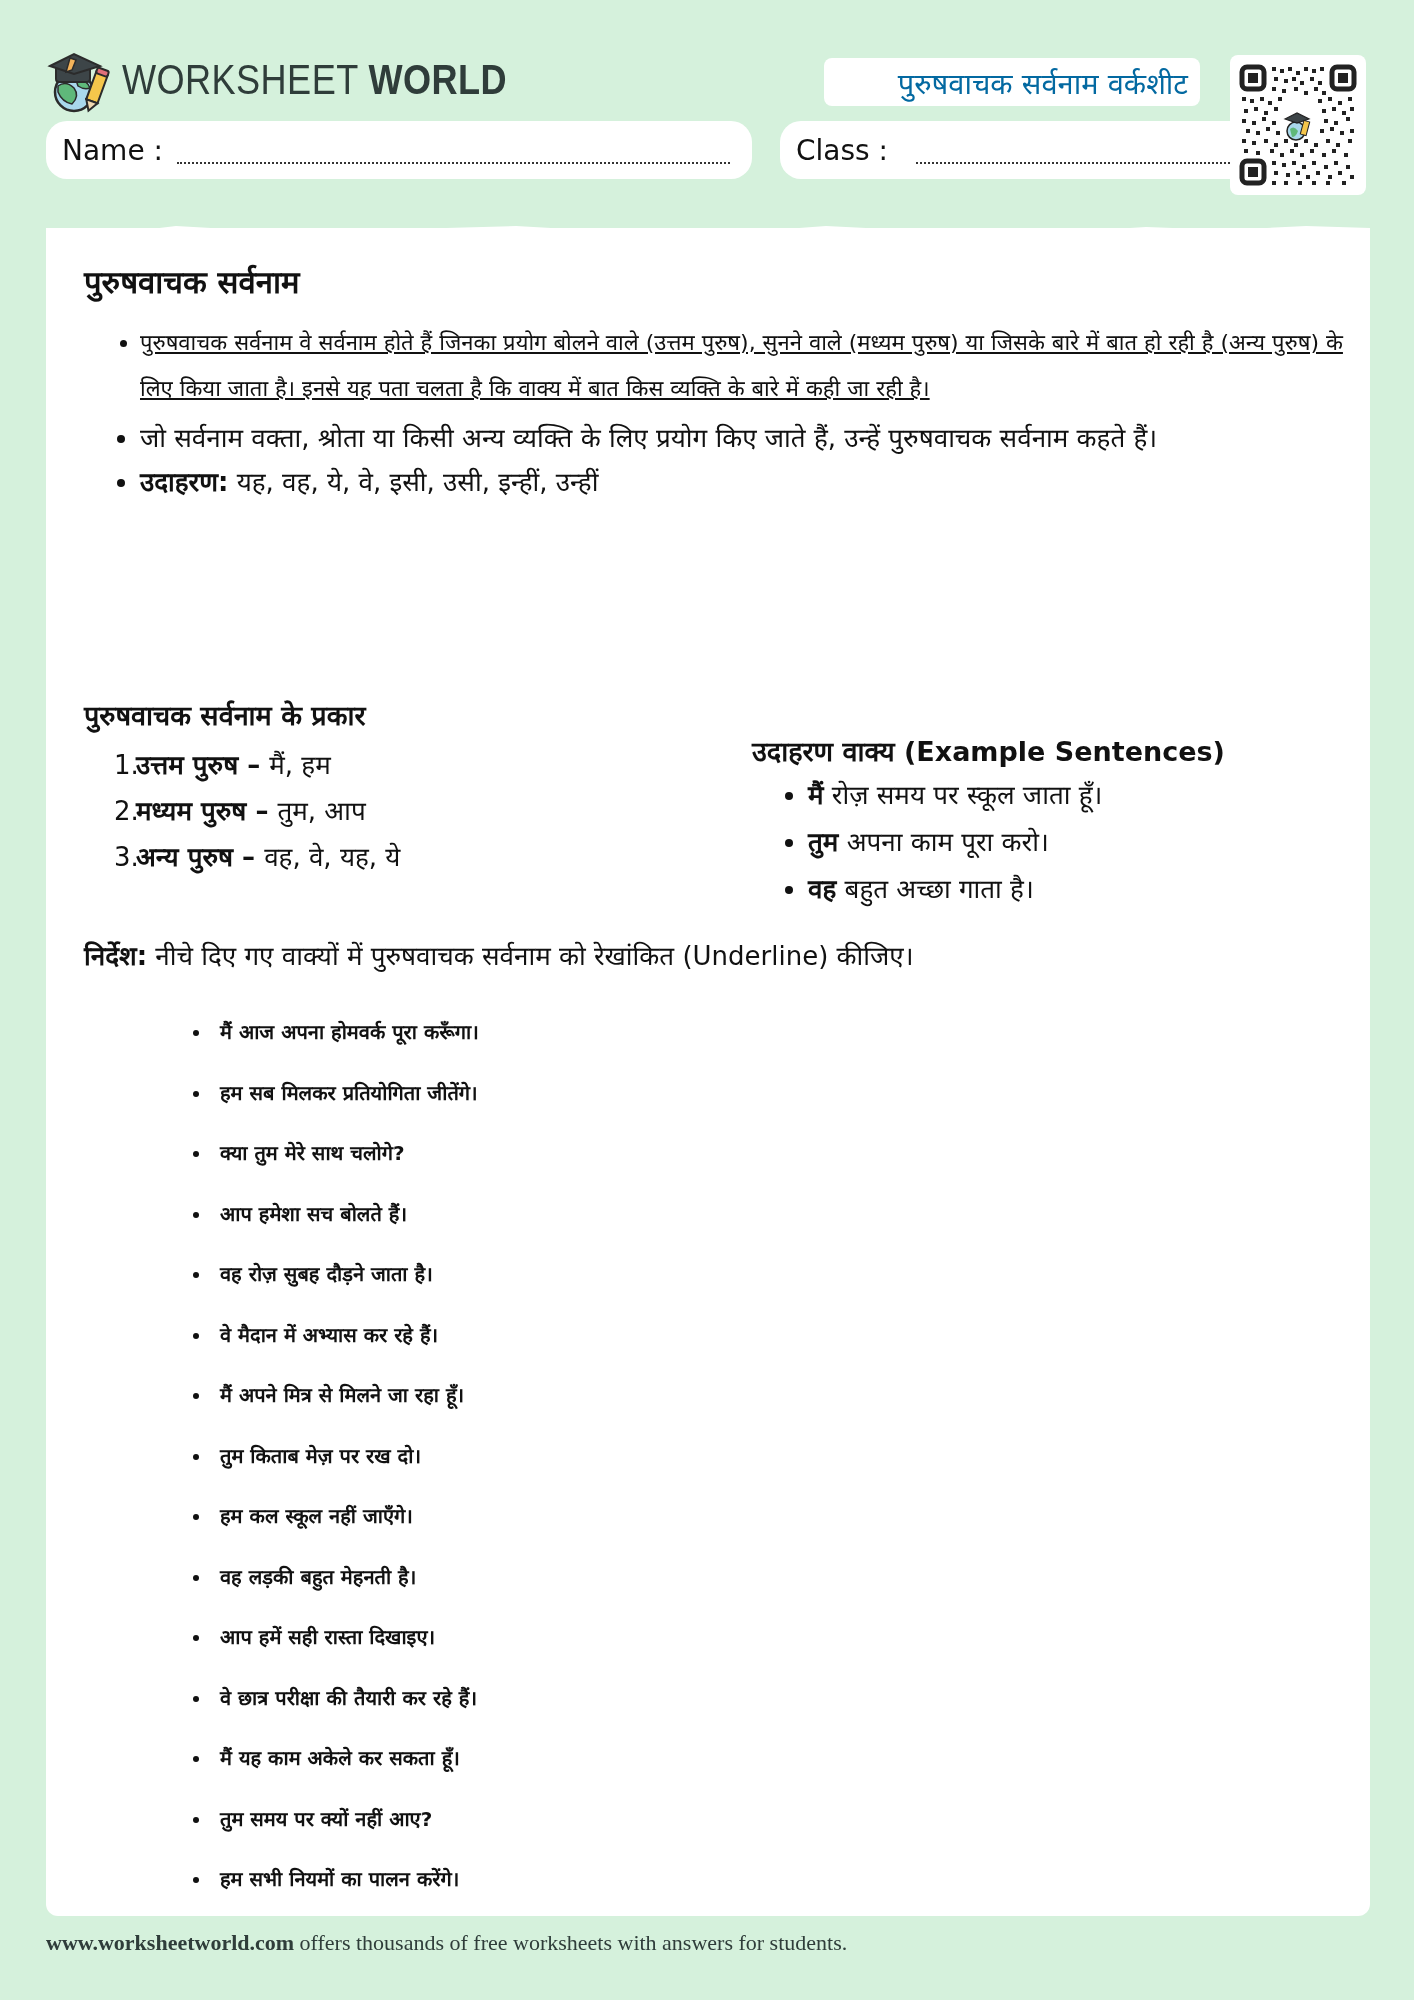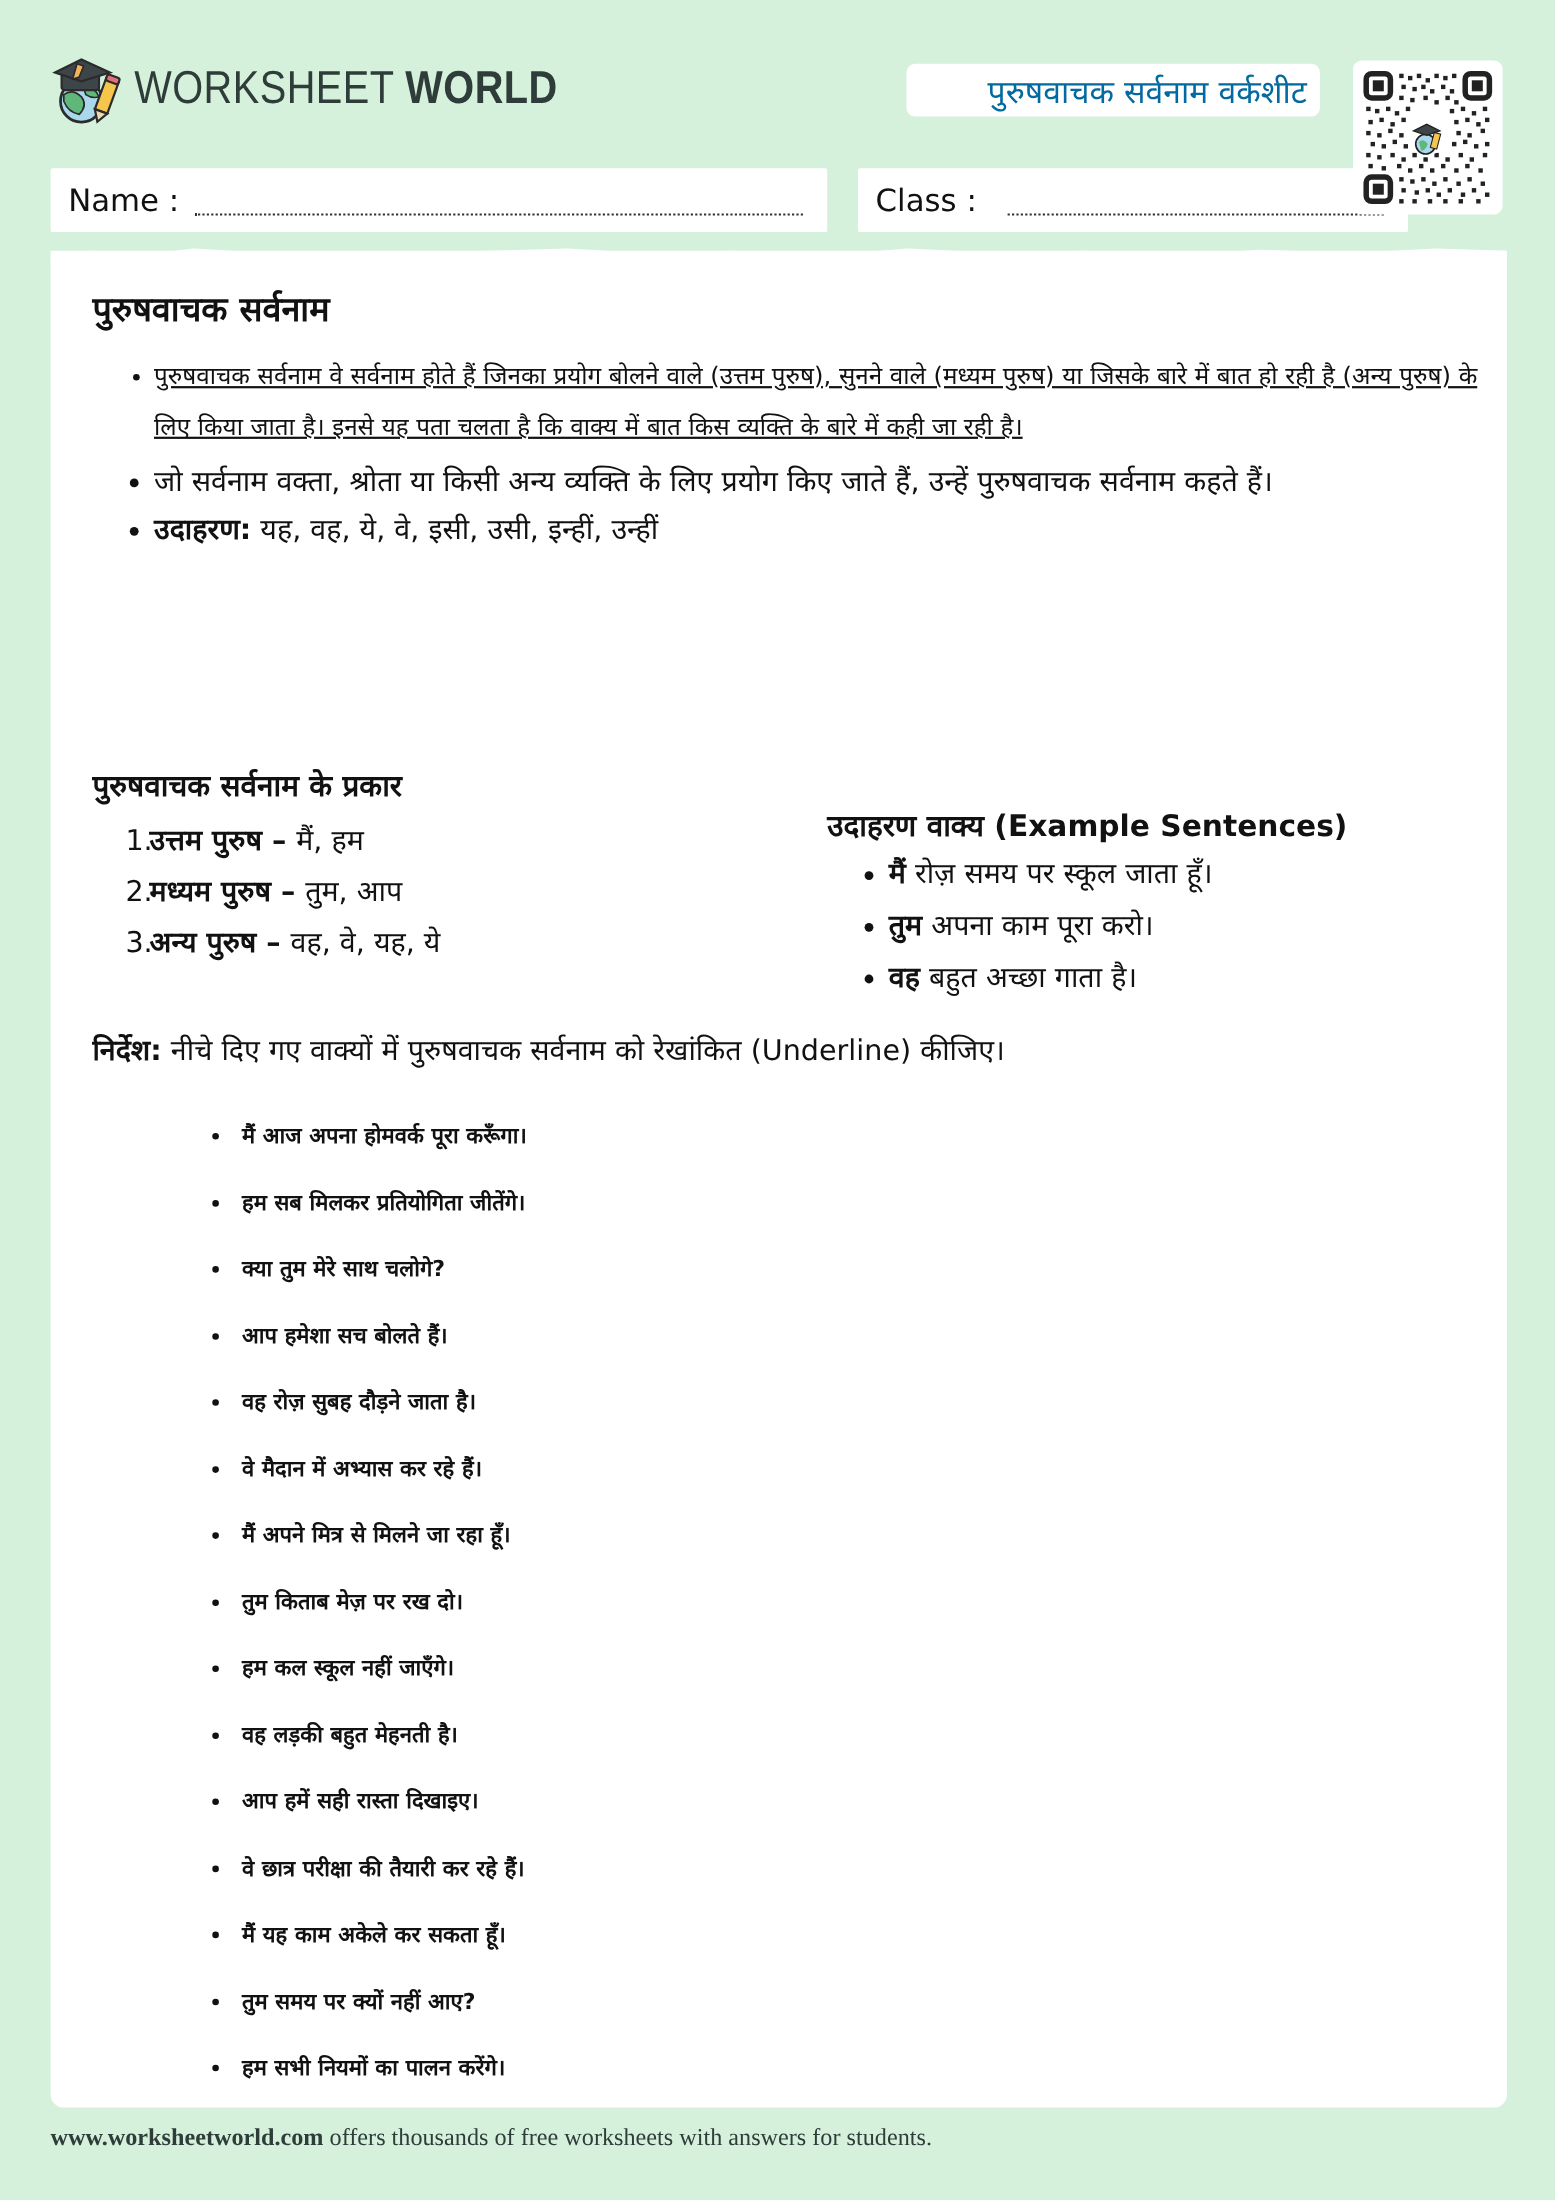--- a/index.html
+++ b/index.html
@@ -17,21 +17,21 @@
   .logo-text { margin-left: 8px; font-family: "Liberation Sans", sans-serif; font-size: 42px; color: #2f3d3a; letter-spacing: 0.5px; transform: scaleX(0.86); transform-origin: left center; white-space: nowrap; }
   .logo-text .thin { font-weight: 400; }
   .logo-text .bold { font-weight: 700; }
   .title-pill {
     position: absolute; left: 824px; top: 58px; width: 376px; height: 48px;
     background: #fff; border-radius: 8px;
     display: flex; align-items: center; justify-content: flex-end; padding-right: 12px; box-sizing: border-box;
     font-size: 29px; color: #0369a1;
   }
   .field {
-    position: absolute; top: 153px; height: 58px; background: #fff; border-radius: 2px;
+    position: absolute; top: 121px; height: 58px; background: #fff; border-radius: 21px;
     display: flex; align-items: center; box-sizing: border-box; padding-left: 16px;
   }
   .field .label { font-family: "DejaVu Sans", sans-serif; font-size: 28px; color: #111; white-space: nowrap; }
   .field .line { flex: 1; border-bottom: 2px dotted #333; margin: 0 22px 0 14px; height: 26px; }
   .name-field { left: 46px; width: 706px; }
   .class-field { left: 780px; width: 500px; }
   .class-field .line { margin-left: 28px; }
   .qr { position: absolute; left: 1230px; top: 55px; width: 136px; height: 140px; background: #fff; border-radius: 8px; }
   .qr svg { position: absolute; left: 8px; top: 8px; }
 

